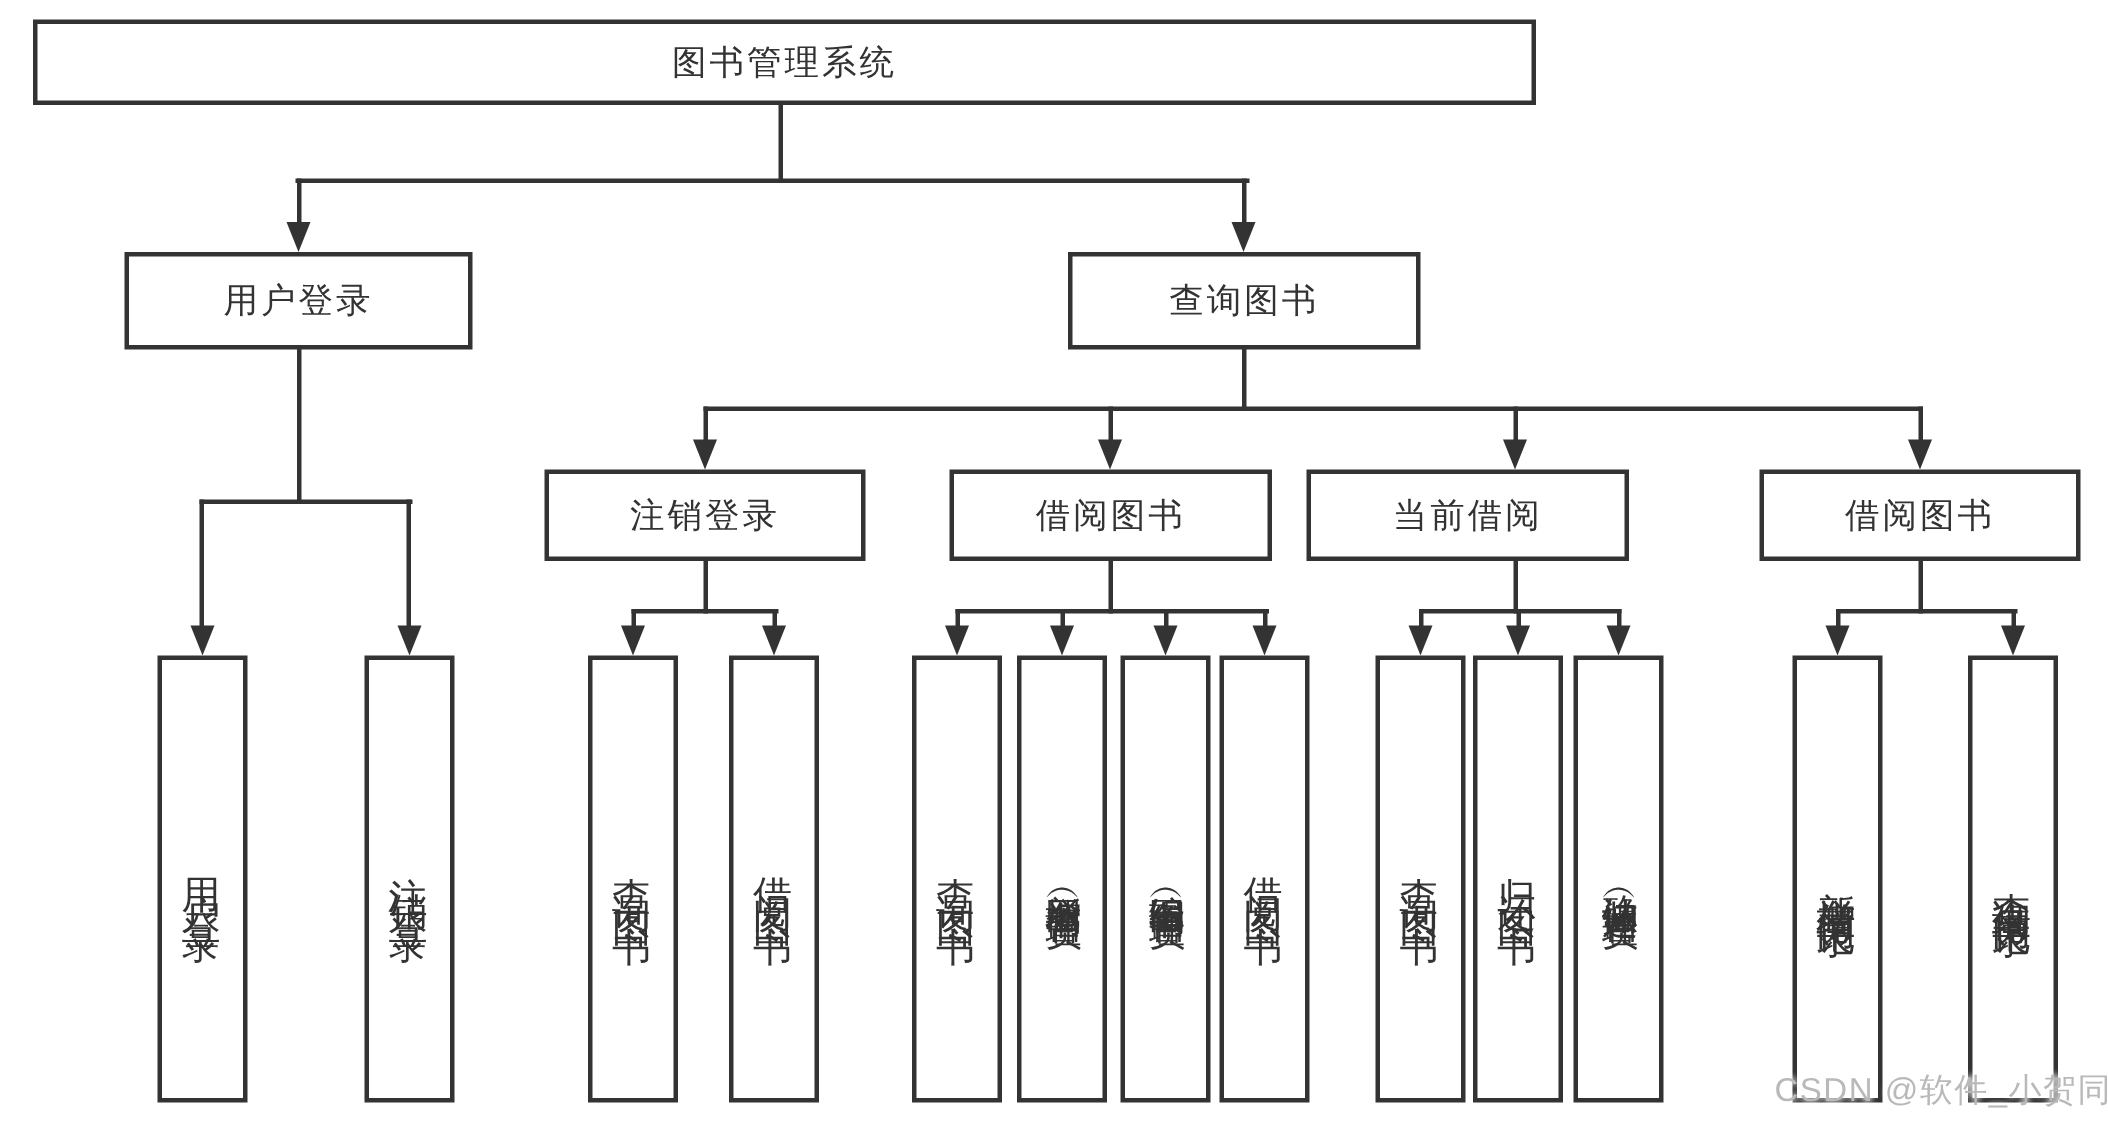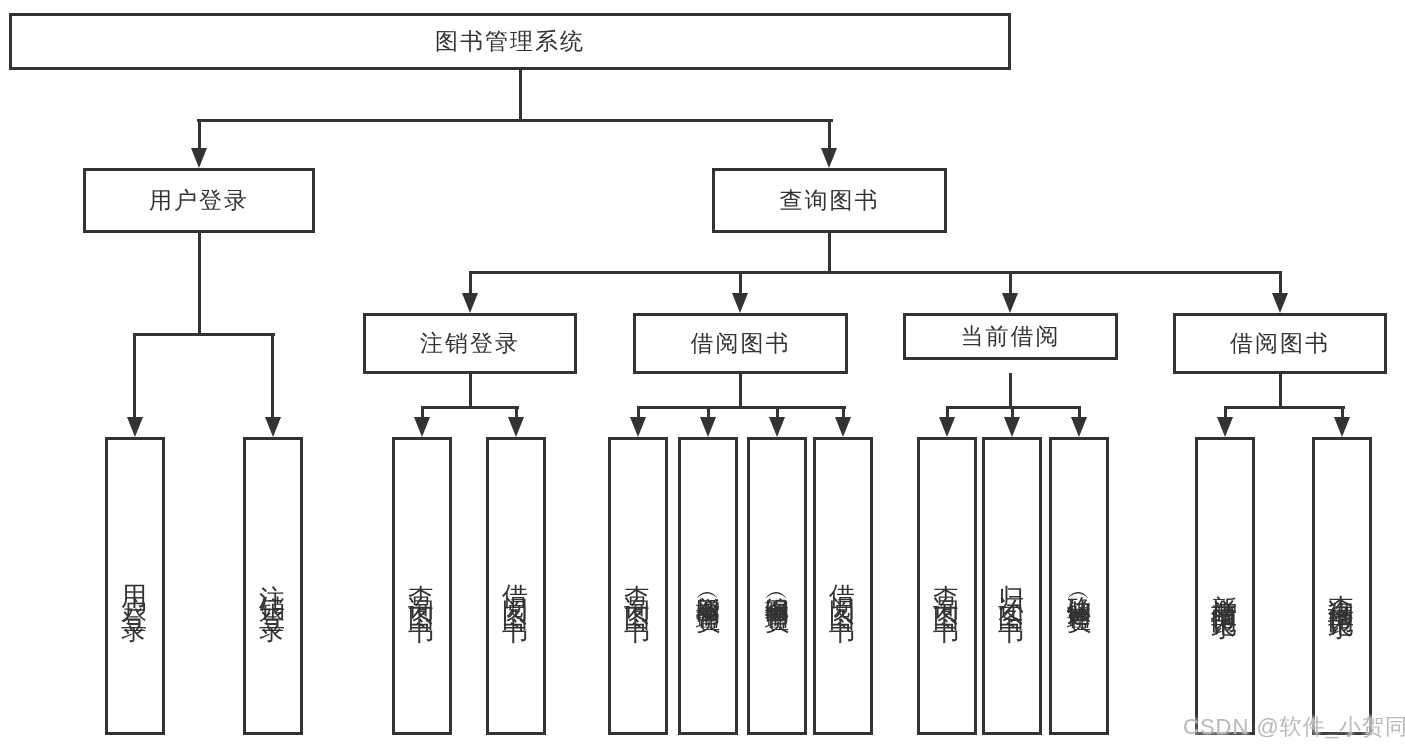--- a/index.html
+++ b/index.html
@@ -49,21 +49,21 @@
     white-space: nowrap;
     z-index: 5;
     text-shadow: 0 0 5px #ffffff, 0 0 5px #ffffff;
   }
 </style>
 </head>
 <body>
 
 <div class="canvas">
 
-  <div class="box" style="left:9px; top:13px; width:1002px; height:57px;">
+  <div class="box" style="left:22px; top:13px; width:1002px; height:57px;">
     <span class="hlabel">图书管理系统</span>
   </div>
 
   <div class="line" style="left:519px; top:68px; width:3px; height:53px;"></div>
   <div class="line" style="left:197px; top:119px; width:636px; height:3px;"></div>
   <div class="line" style="left:198px; top:119px; width:3px; height:31px;"></div>
   <div class="arrow" style="left:191px; top:148px;"></div>
   <div class="line" style="left:828px; top:119px; width:3px; height:31px;"></div>
   <div class="arrow" style="left:821px; top:148px;"></div>
 
@@ -91,21 +91,21 @@
   <div class="arrow" style="left:1002px; top:293px;"></div>
   <div class="line" style="left:1279px; top:271px; width:3px; height:25px;"></div>
   <div class="arrow" style="left:1272px; top:293px;"></div>
 
   <div class="box" style="left:363px; top:313px; width:214px; height:61px;">
     <span class="hlabel">注销登录</span>
   </div>
   <div class="box" style="left:633px; top:313px; width:215px; height:61px;">
     <span class="hlabel">借阅图书</span>
   </div>
-  <div class="box" style="left:903px; top:313px; width:215px; height:47px;align-items:center;">
+  <div class="box" style="left:871px; top:313px; width:215px; height:61px;align-items:center;">
     <span class="hlabel">当前借阅</span>
   </div>
   <div class="box" style="left:1173px; top:313px; width:214px; height:61px;">
     <span class="hlabel">借阅图书</span>
   </div>
 
   <div class="line" style="left:469px; top:373px; width:3px; height:36px;"></div>
   <div class="line" style="left:421px; top:406px; width:98px; height:3px;"></div>
   <div class="line" style="left:421px; top:406px; width:3px; height:13px;"></div>
   <div class="arrow" style="left:414px; top:417px;"></div>

